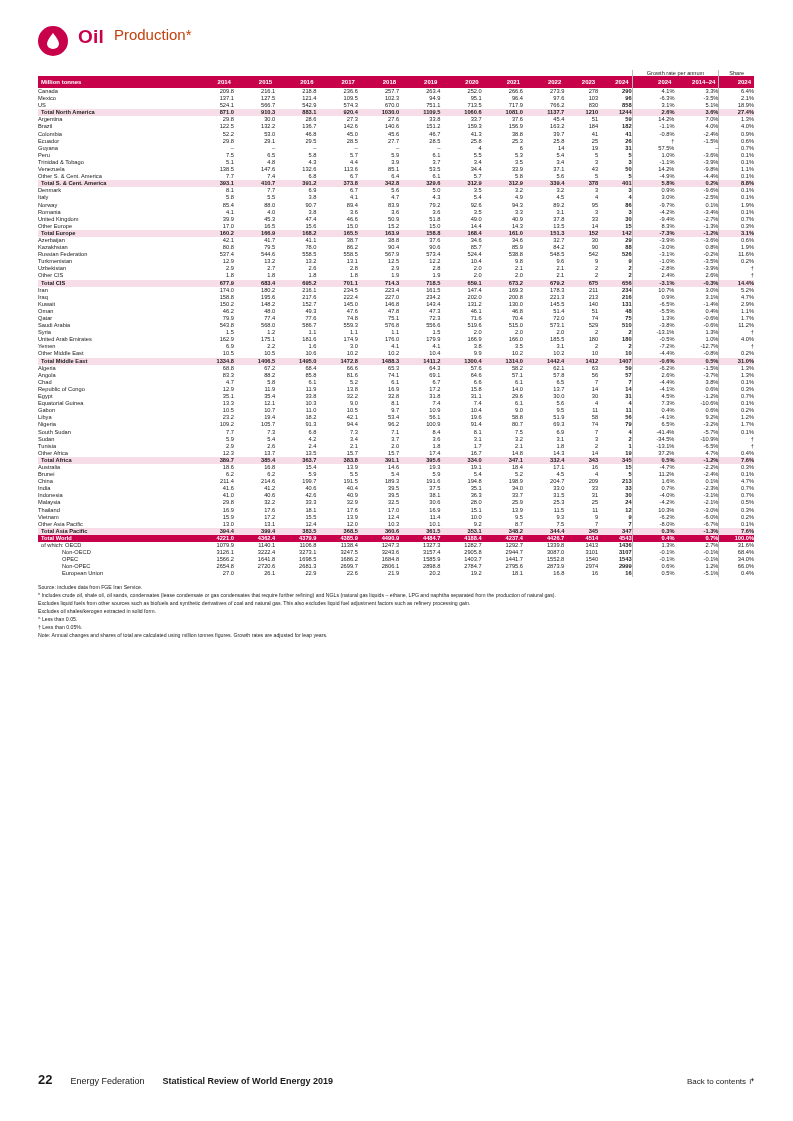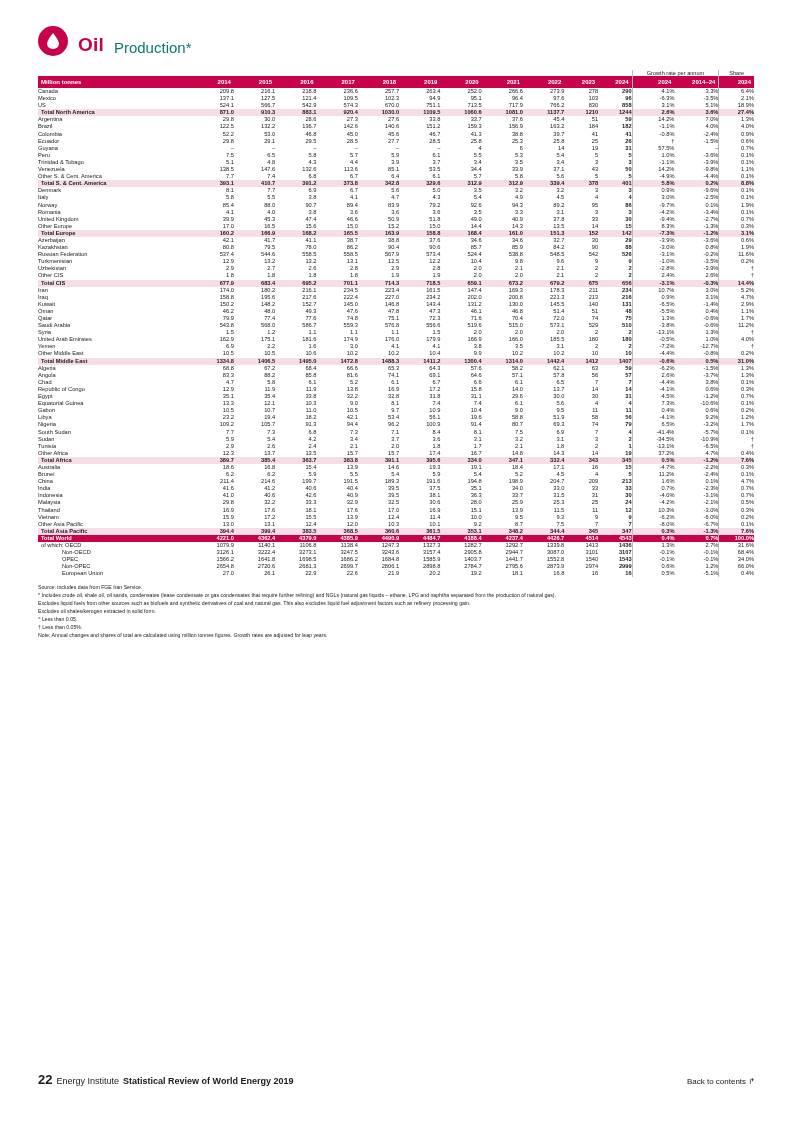--- a/index.html
+++ b/index.html
@@ -6,28 +6,28 @@
   body{
     width:793px;height:1121px;background:#ffffff;
     font-family:"Liberation Sans", sans-serif;
     color:#1a1a1a;
     -webkit-font-smoothing:antialiased;
   }
   .page{position:relative;width:793px;height:1121px;padding:0;box-sizing:border-box;}
   .content{position:absolute;left:38px;top:26px;width:716px;}
 
   
-  .hdr{display:flex;align-items:flex-end;gap:10px;margin-bottom:14px;}
+  .hdr{display:flex;align-items:flex-start;gap:10px;margin-bottom:14px;}
   .drop-badge{
     width:30px;height:30px;border-radius:50%;background:#c8014b;
     display:flex;align-items:center;justify-content:center;flex:0 0 auto;
   }
   .drop-badge svg{display:block;}
   .hdr-title{font-size:19px;font-weight:bold;color:#c8014b;letter-spacing:.2px;}
-  .hdr-sub{font-size:15px;color:#0f766e;font-weight:normal;}
+  .hdr-sub{font-size:15px;color:#c2410c;font-weight:normal;}
 
   
   table.main{border-collapse:collapse;width:716px;font-size:5.6px;}
   table.main td,table.main th{padding:0;}
   .grp-head td{font-size:5.6px;color:#1a1a1a;}
   .grp-rule{border-left:1px solid #b9b9b9;}
 
   .colhead{background:#c8014b;color:#ffffff;font-weight:bold;height:12px;}
   .colhead td{padding:2px 2px;font-size:6px;}
   .colhead td.lbl{padding-left:3px;text-align:left;}
@@ -48,21 +48,21 @@
   
   .notes{margin-top:6px;font-size:5.2px;line-height:8px;color:#1a1a1a;width:700px;}
   .notes div{margin-bottom:0px;}
 
   
   .footer{
     position:absolute;left:38px;right:38px;bottom:34px;
     display:flex;align-items:baseline;justify-content:space-between;
     font-size:9px;color:#1a1a1a;
   }
-  .footer .left{display:flex;align-items:baseline;gap:4px;}
+  .footer .left{display:flex;align-items:baseline;gap:18px;}
   .pg-num{font-size:13px;font-weight:bold;}
   .ft-strong{font-weight:bold;}
   .ft-right{font-size:8px;margin-top:48px;}
 </style>
 </head>
 <body>
 
 <div class="page">
   <div class="content">
 
@@ -1300,18 +1300,18 @@
       <div>Excludes oil shales/kerogen extracted in solid form.</div>
       <div>^ Less than 0.05.</div>
       <div>† Less than 0.05%.</div>
       <div>Note: Annual changes and shares of total are calculated using million tonnes figures. Growth rates are adjusted for leap years.</div>
     </div>
   </div>
 
   <div class="footer">
     <div class="left">
       <span class="pg-num">22</span>
-      <span>Energy Institute</span>
+      <span>Energy Federation</span>
       <span class="ft-strong">Statistical Review of World Energy 2019</span>
     </div>
     <div class="ft-right">Back to contents ↱</div>
   </div>
 </div>
 
 </body></html>

